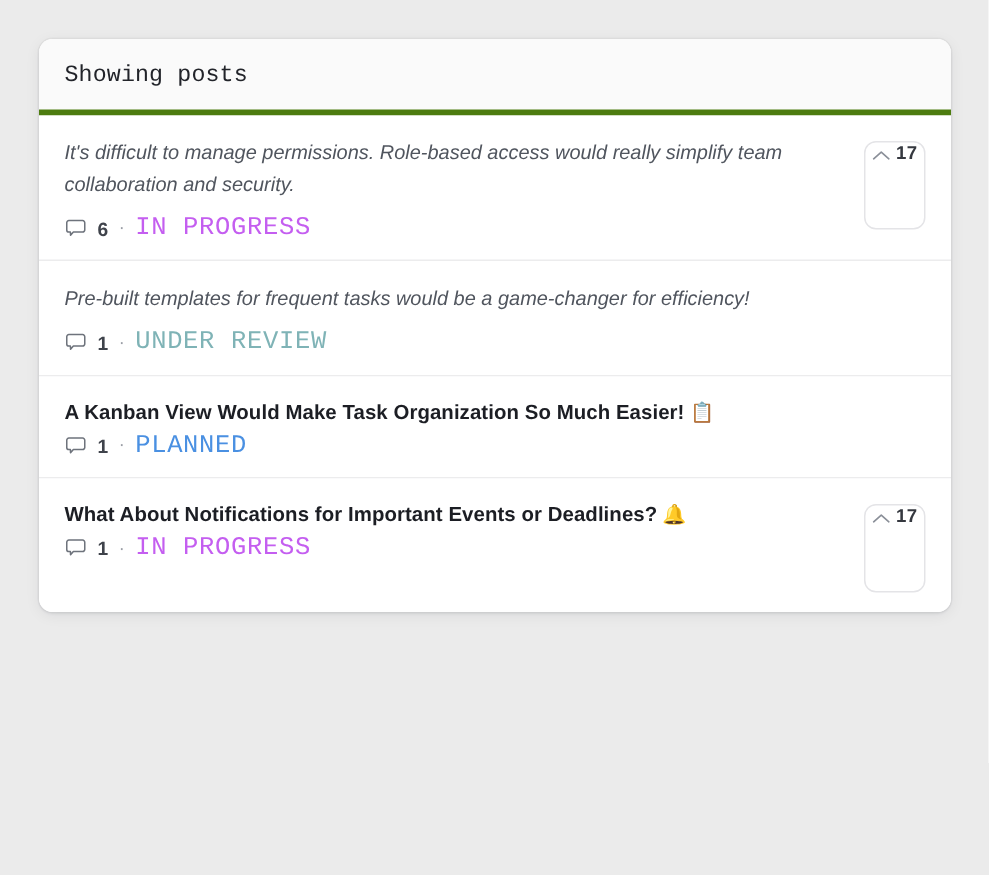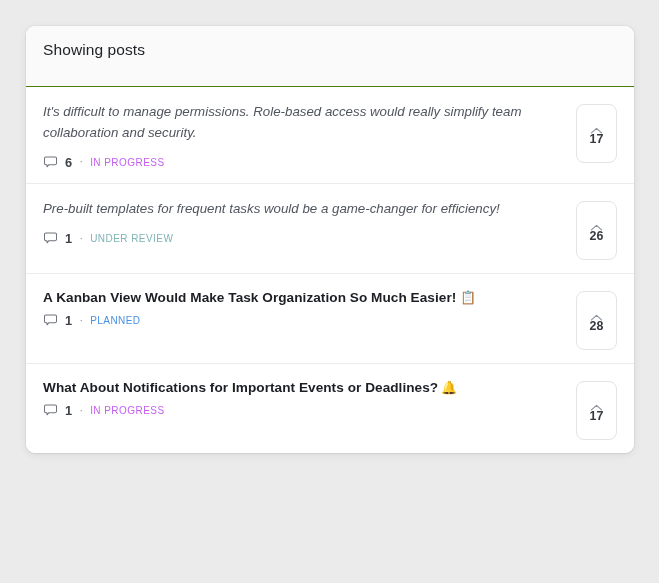--- a/index.html
+++ b/index.html
@@ -27,22 +27,23 @@
     background: #ffffff;
     border-radius: 9px;
     box-shadow: 0 1px 2px rgba(16,24,40,0.06),
                 0 2px 10px rgba(16,24,40,0.07),
                 0 0 0 1px rgba(16,24,40,0.035);
     overflow: hidden;
   }
 
   .card-header {
     background: #fafafa;
-    border-bottom: 1px solid #4d7c0f;
-    padding: 15px 17px 27px 17px;
+    border-bottom: 4px solid #4d7c0f;
+    padding: 15px 17px 14px 17px;
+    font-family: Liberation Mono, monospace;
   }
   .card-header-title {
     font-size: 15.5px;
     color: #22242a;
     letter-spacing: 0.1px;
   }
 
   .post-row {
     display: flex;
     align-items: flex-start;
@@ -102,36 +103,36 @@
     top: 0px;
   }
   .meta-dot {
     color: #9a9ea6;
     font-size: 12px;
     line-height: 1;
     position: relative;
     top: -1px;
   }
   .status-badge {
-    font-size: 10px;
+    font-size: 17px;
     letter-spacing: 0.45px;
     font-weight: normal;
     white-space: nowrap;
+    font-family: Liberation Mono, monospace;
   }
 
   .vote-button {
     flex: none;
     width: 39px;
     height: 57px;
     border: 1px solid #e4e4e7;
     border-radius: 8px;
     background: #ffffff;
     display: flex;
-    flex-direction: column;
-    align-items: center;
+    flex-direction: row;
     justify-content: center;
     gap: 3px;
     margin-top: 2px;
     cursor: pointer;
   }
   .vote-chevron {
     display: block;
     width: 13px;
     height: 8px;
   }
@@ -186,55 +187,39 @@
           <svg viewBox="0 0 16 16" width="15" height="15" aria-hidden="true">
             <path d="M3.1 2.2h9.8a1.5 1.5 0 0 1 1.5 1.5v5.1a1.5 1.5 0 0 1-1.5 1.5H6.3l-2.0 2.3-0.1-2.3H3.1a1.5 1.5 0 0 1-1.5-1.5V3.7a1.5 1.5 0 0 1 1.5-1.5z" fill="none" stroke="#6e737c" stroke-width="1.1" stroke-linejoin="round"></path>
           </svg>
         </span>
         <span class="comment-count">1</span>
         <span class="meta-dot">·</span>
         <span class="status-badge" style="color: rgb(127, 179, 182);">UNDER REVIEW</span>
       </div>
     </div>
 
-    <div class="vote-button">
-      <span class="vote-chevron">
-        <svg viewBox="0 0 14 9" width="13" height="8" aria-hidden="true">
-          <path d="M1.3 6.6 L7 1.6 L12.7 6.6" fill="none" stroke="#8a8f98" stroke-width="1.25" stroke-linecap="round" stroke-linejoin="round"></path>
-        </svg>
-      </span>
-      <span class="vote-count">26</span>
-    </div>
   </div>
 
   <div class="post-row">
     <div class="post-main">
       <div class="post-title">
         <span>A Kanban View Would Make Task Organization So Much Easier!</span><span class="emoji"> 📋</span>
       </div>
       <div class="post-meta">
         <span class="comment-icon">
           <svg viewBox="0 0 16 16" width="15" height="15" aria-hidden="true">
             <path d="M3.1 2.2h9.8a1.5 1.5 0 0 1 1.5 1.5v5.1a1.5 1.5 0 0 1-1.5 1.5H6.3l-2.0 2.3-0.1-2.3H3.1a1.5 1.5 0 0 1-1.5-1.5V3.7a1.5 1.5 0 0 1 1.5-1.5z" fill="none" stroke="#6e737c" stroke-width="1.1" stroke-linejoin="round"></path>
           </svg>
         </span>
         <span class="comment-count">1</span>
         <span class="meta-dot">·</span>
         <span class="status-badge" style="color: rgb(74, 144, 226);">PLANNED</span>
       </div>
     </div>
 
-    <div class="vote-button">
-      <span class="vote-chevron">
-        <svg viewBox="0 0 14 9" width="13" height="8" aria-hidden="true">
-          <path d="M1.3 6.6 L7 1.6 L12.7 6.6" fill="none" stroke="#8a8f98" stroke-width="1.25" stroke-linecap="round" stroke-linejoin="round"></path>
-        </svg>
-      </span>
-      <span class="vote-count">28</span>
-    </div>
   </div>
 
   <div class="post-row">
     <div class="post-main">
       <div class="post-title">
         <span>What About Notifications for Important Events or Deadlines?</span><span class="emoji"> 🔔</span>
       </div>
       <div class="post-meta">
         <span class="comment-icon">
           <svg viewBox="0 0 16 16" width="15" height="15" aria-hidden="true">

